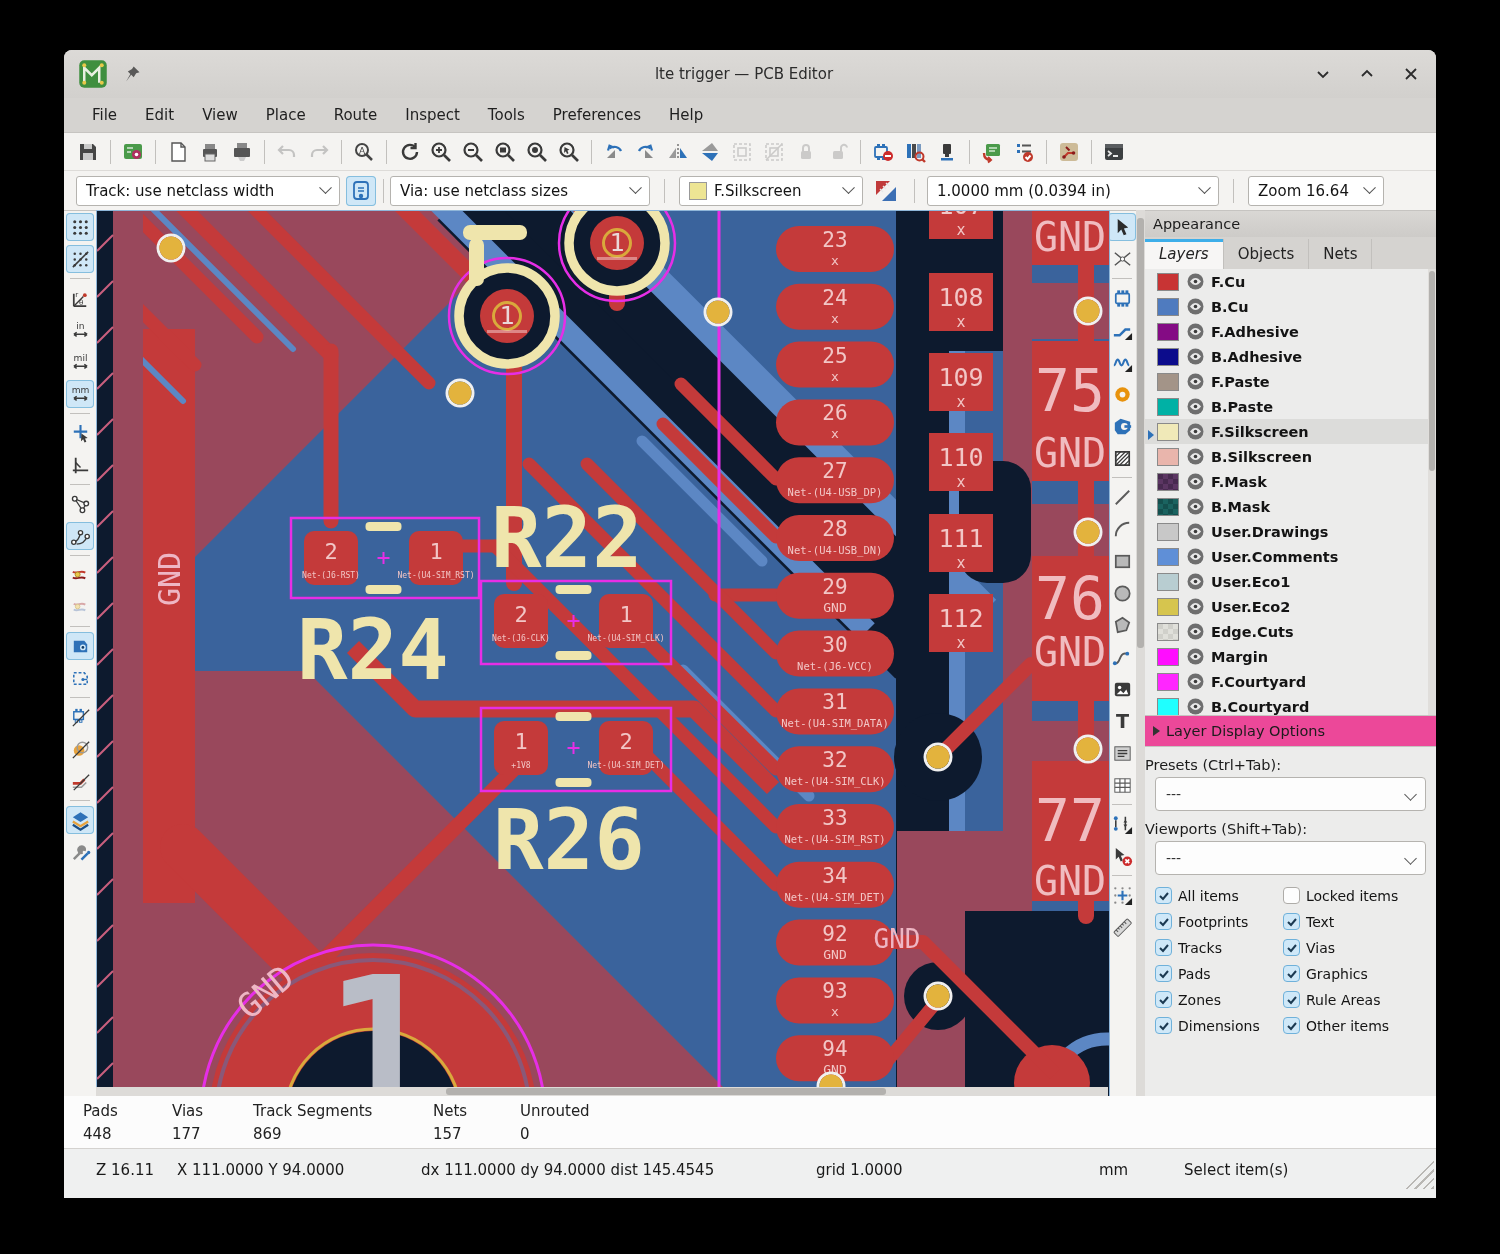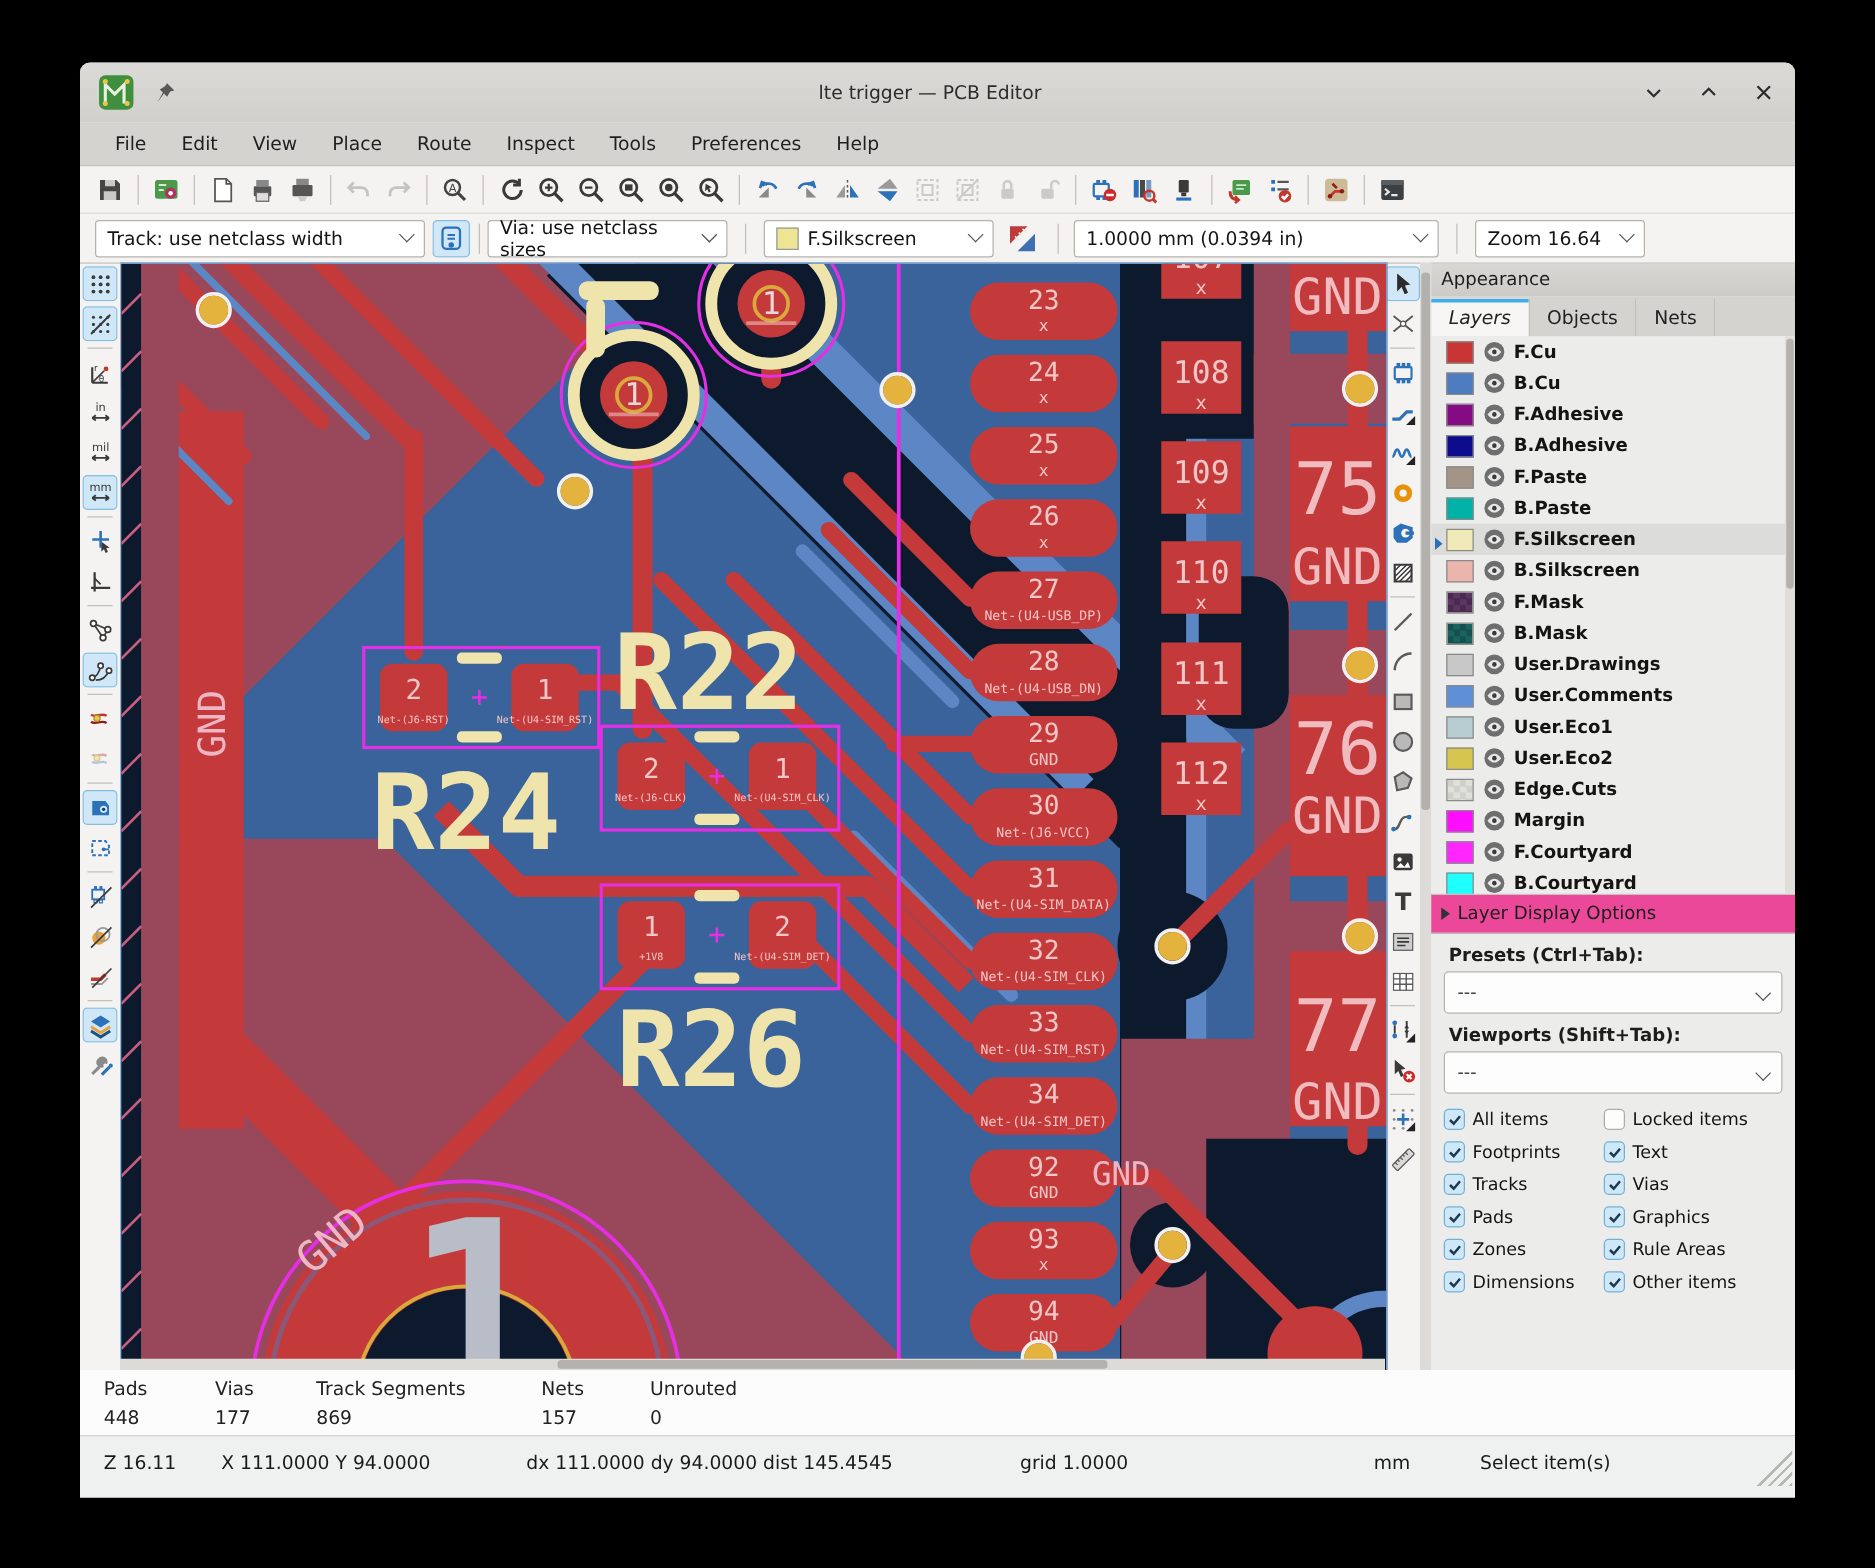--- a/index.html
+++ b/index.html
@@ -62,21 +62,21 @@
   .layer-arrow{width:12px;height:12px;flex:0 0 12px;}
   .layer-swatch{width:22px;height:18px;border:1px solid #8a8a8a;margin-right:8px;flex:0 0 22px;box-sizing:border-box;}
   .layer-eye{width:17px;height:17px;margin-right:7px;flex:0 0 17px;}
   .layer-name{font-size:14.5px;color:#141414;white-space:nowrap;}
   .layers-scrollbar{position:absolute;right:0;top:0;width:8px;height:446px;background:#e0dedb;}
   .layers-scrollbar .thumb{position:absolute;left:1px;top:2px;width:6px;height:200px;background:#b3b1ae;border-radius:3px;}
   .ldo{height:30px;background:#ec4899;border-top:1px solid #c6c4c1;border-bottom:1px solid #c6c4c1;
     display:flex;align-items:center;padding-left:8px;font-size:14.5px;color:#1c1c1c;}
   .ldo .tri{width:0;height:0;border-left:7px solid #333;border-top:5px solid transparent;
     border-bottom:5px solid transparent;margin-right:6px;}
-  .pv-label{font-size:14.5px;color:#1c1c1c;padding:10px 0 4px 14px;font-weight:bold;}
+  .pv-label{font-size:14.5px;color:#1c1c1c;padding:10px 0 4px 0;}
   .pv-combo{margin:0 10px;height:32px;background:#fdfdfd;border:1px solid #b5b3af;border-radius:4px;
     display:flex;align-items:center;padding:0 10px;font-size:14px;color:#333;}
   .pv-combo .chev{margin-left:auto;width:8px;height:8px;border-right:1.8px solid #555;border-bottom:1.8px solid #555;
     transform:rotate(45deg);}
   .filters{display:grid;grid-template-columns:128px 1fr;padding:12px 0 0 10px;row-gap:9px;}
   .filter-item{display:flex;align-items:center;font-size:14px;color:#141414;}
   .checkbox{width:17px;height:17px;border-radius:4px;margin-right:6px;box-sizing:border-box;flex:0 0 17px;
     display:flex;align-items:center;justify-content:center;}
   .checkbox.checked{background:#cfe8f8;border:1px solid #6fb1da;}
   .checkbox.unchecked{background:#fdfdfd;border:1px solid #aeaca8;}
@@ -369,21 +369,21 @@
         <span class="chev"></span>
     </div>
     <div class="tb-btn active" style="margin-left:6px">
       <svg width="24" height="24" viewBox="0 0 24 24">
           <rect x="5" y="3" width="14" height="17" rx="3" fill="none" stroke="#2d71b8" stroke-width="1.8"></rect>
           <path d="M9 9h6M9 12h6" stroke="#2d71b8" stroke-width="1.6"></path>
           <circle cx="12" cy="17" r="2.2" fill="#2d71b8"></circle>
         </svg>
     </div>
     <div class="tb-sep"></div>
-    <div class="combo" style="width:192px">
+    <div class="combo" style="width:260px">
       <span>Via: use netclass sizes</span>
         <span class="chev"></span>
     </div>
     <div class="tb-sep" style="margin:0 14px"></div>
     <div class="combo" style="width:184px">
       <span class="swatch"></span>
       <span>F.Silkscreen</span>
         <span class="chev"></span>
     </div>
     <div class="tb-btn" style="margin-left:8px">
@@ -1360,21 +1360,21 @@
     <div class="stat-col" style="width:87px">
       <div class="stat-label">Nets</div>
       <div class="stat-value">157</div>
     </div>
     <div class="stat-col">
       <div class="stat-label">Unrouted</div>
       <div class="stat-value">0</div>
     </div>
   </div>
   <div class="statusrow2">
-    <span style="left:19px">Z 16.11</span>
+    <span style="left:32px">Z 16.11</span>
     <span style="left:113px">X 111.0000  Y 94.0000</span>
     <span style="left:357px">dx 111.0000  dy 94.0000  dist 145.4545</span>
     <span style="left:752px">grid 1.0000</span>
     <span style="left:1035px">mm</span>
     <span style="left:1120px">Select item(s)</span>
     <div class="grip"></div>
   </div>
 </div>
 
 </body></html>

